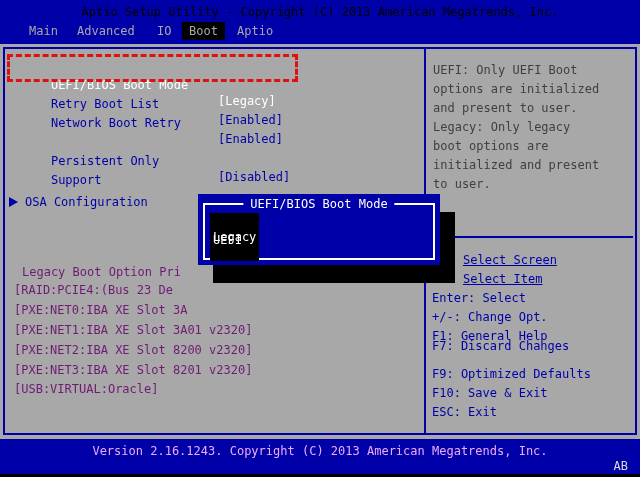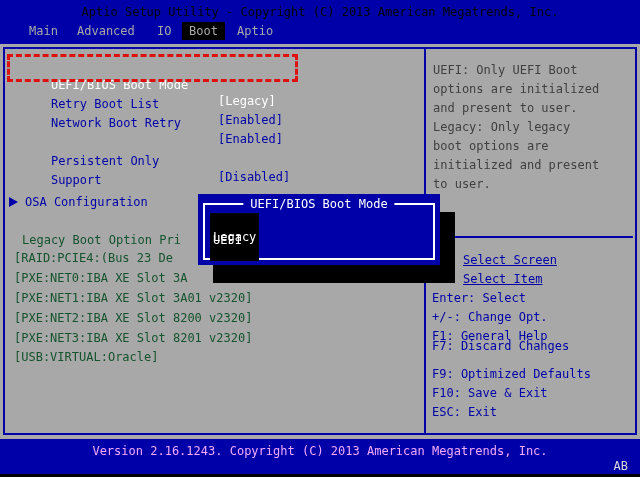--- a/index.html
+++ b/index.html
@@ -11,21 +11,21 @@
   .mi{position:absolute;top:23px;color:#A8A8A8;cursor:default;white-space:pre;}
   .mi.active{background:#000;padding:1px 7px;margin-left:-7px;margin-top:-1px;}
   
   .mainbox{position:absolute;left:3px;top:47px;width:630px;height:384px;border:2px solid #0000A8;background:transparent;}
   .vdiv{position:absolute;left:424px;top:49px;width:2px;height:384px;background:#0000A8;}
   .hdiv{position:absolute;left:426px;top:236px;width:207px;height:2px;background:#0000A8;}
   
   .row{position:absolute;left:22px;width:395px;height:17px;color:#0000A8;white-space:pre;}
   .row .val{position:absolute;left:196px;}
   .row.sel{color:#FFF;}
-  .entry{position:absolute;left:14px;color:#14532d;white-space:pre;}
+  .entry{position:absolute;left:14px;color:#701a75;white-space:pre;margin-top:32px;}
   .arrow{position:absolute;left:9px;top:197px;width:0;height:0;
          border-left:9px solid #0000A8;border-top:5px solid transparent;border-bottom:5px solid transparent;}
   .osa{position:absolute;left:25px;top:194px;color:#0000A8;white-space:pre;}
   
   .redbox{position:absolute;left:7px;top:54px;width:285px;height:22px;border:3px dashed #DE1010;z-index:4;}
   
   .help{position:absolute;left:433px;top:62px;width:200px;color:#404040;}
   .help div{height:19px;white-space:pre;}
   .leg{position:absolute;left:432px;color:#0000A8;white-space:pre;}
   .leg.ind{left:463px;text-decoration:underline;}

